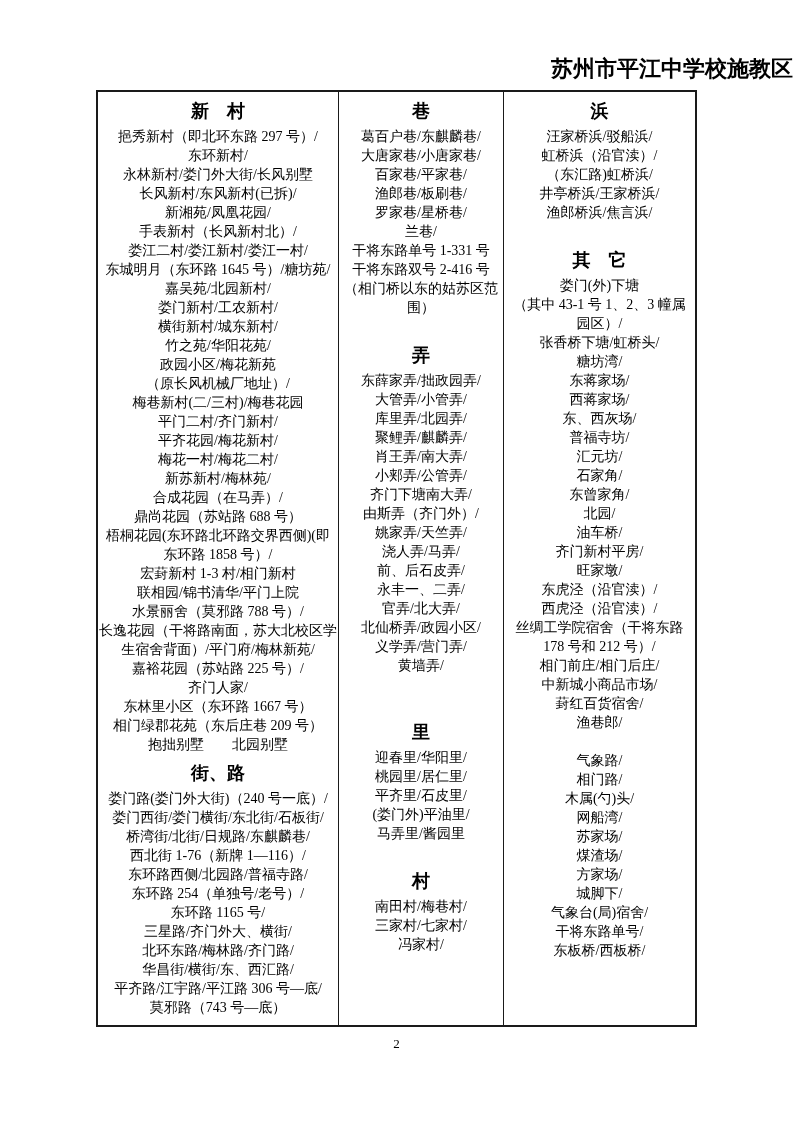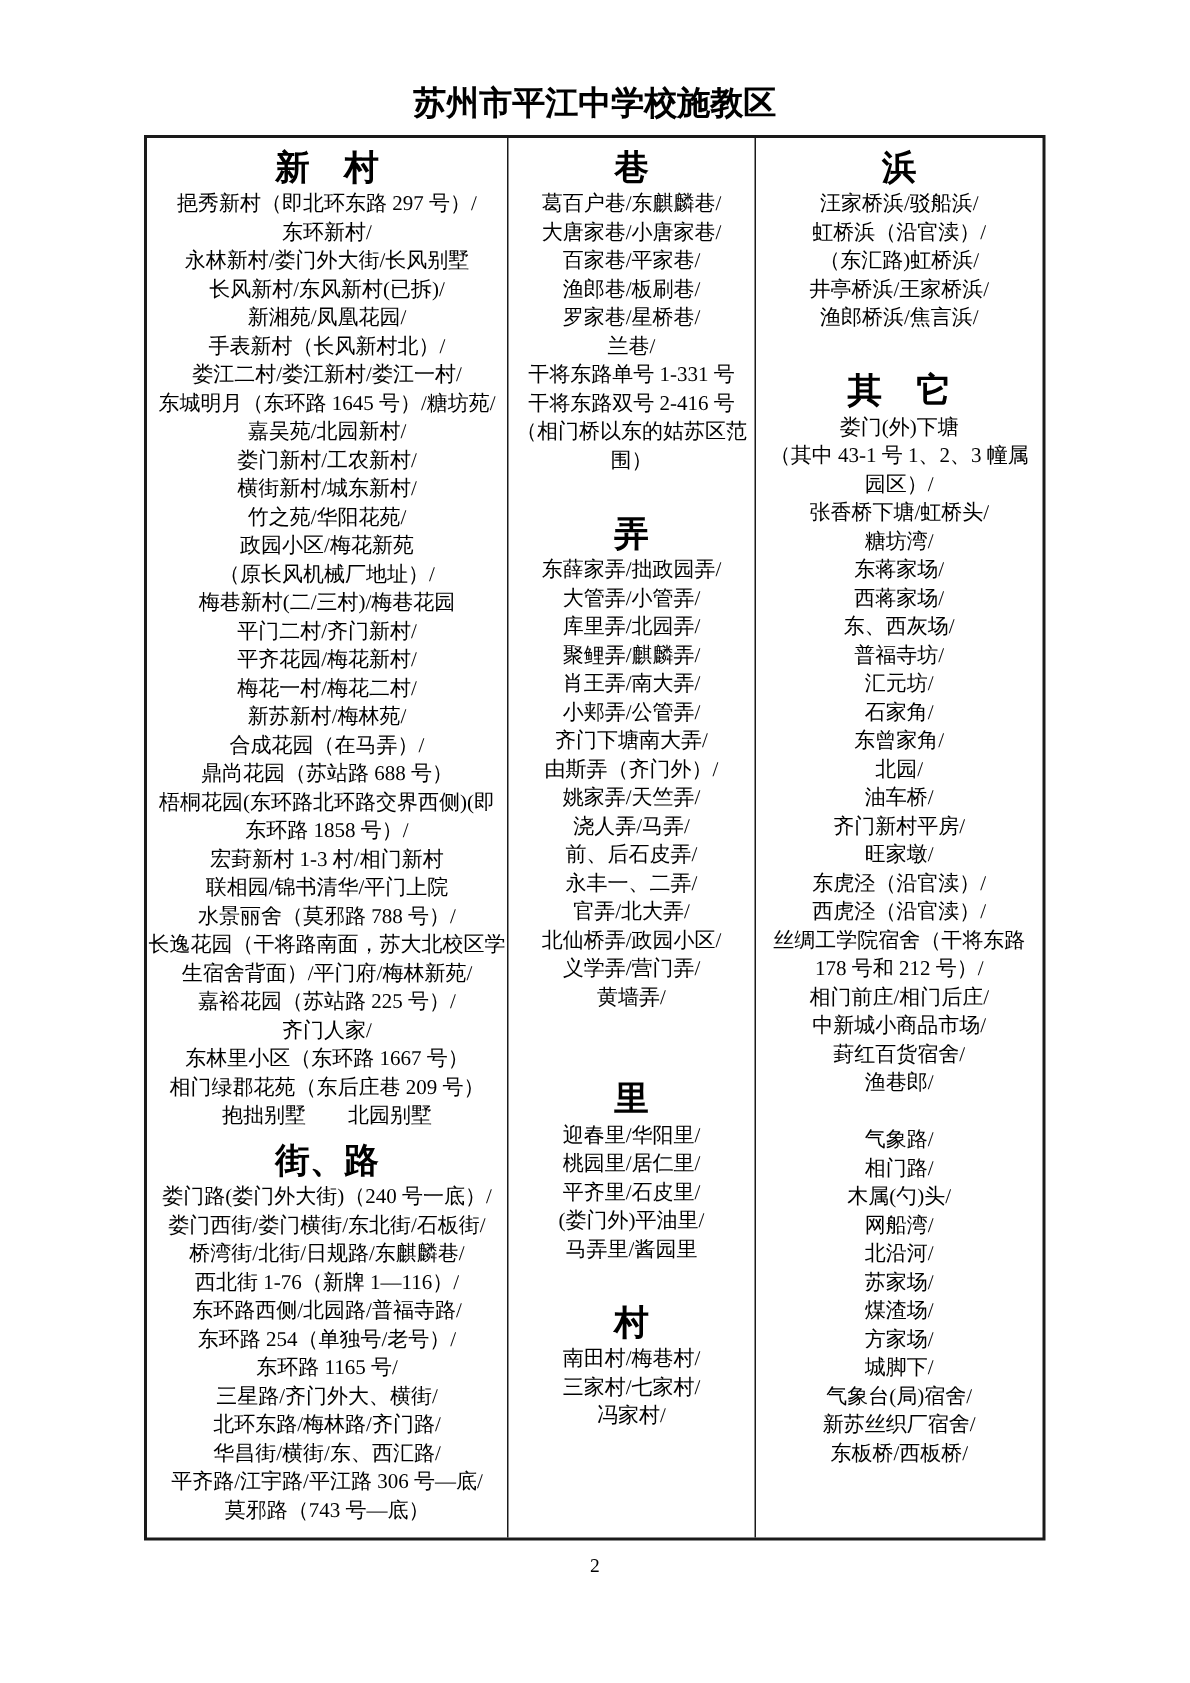--- a/index.html
+++ b/index.html
@@ -6,21 +6,21 @@
   html, body { background: #ffffff; }
   body {
     width: 793px; height: 1122px;
     position: relative;
     font-family: "Liberation Serif", "DejaVu Serif", serif;
     color: #000;
     overflow: hidden;
   }
   .doc-title {
     padding-top: 56px;
-    text-align: center;
+    text-align: right;
     font-family: Liberation Sans, sans-serif;
     font-weight: bold;
     font-size: 22px;
     line-height: 26px;
   }
   .district-table {
     display: flex;
     width: max-content;
     margin: 8px auto 0 auto;
     border: 2px solid #1a1a1a;
@@ -31,21 +31,21 @@
     overflow: hidden;
     border-right: 1px solid #1a1a1a;
   }
   .col:last-child { border-right: none; }
   .col-1 { width: 241px; }
   .col-2 { width: 165px; }
   .col-3 { width: 191px; }
   .sec-header {
     font-family: "Liberation Sans", "DejaVu Sans", sans-serif;
     font-weight: bold;
-    font-size: 23px;
+    font-size: 18px;
     line-height: 25px;
     margin: 7px 0 3px 0;
     text-align: center;
   }
   .line {
     font-size: 14px;
     line-height: 19px;
     white-space: nowrap;
   }
   .page-number {
@@ -187,24 +187,23 @@
       <div class="line">178 号和 212 号）/</div>
       <div class="line">相门前庄/相门后庄/</div>
       <div class="line">中新城小商品市场/</div>
       <div class="line">葑红百货宿舍/</div>
       <div class="line">渔巷郎/</div>
       <div class="line">&nbsp;</div>
       <div class="line">气象路/</div>
       <div class="line">相门路/</div>
       <div class="line">木属(勺)头/</div>
       <div class="line">网船湾/</div>
-      <div class="line">北沿河/</div>
       <div class="line">苏家场/</div>
       <div class="line">煤渣场/</div>
       <div class="line">方家场/</div>
       <div class="line">城脚下/</div>
       <div class="line">气象台(局)宿舍/</div>
-      <div class="line">新苏丝织厂宿舍/</div>
+      <div class="line">干将东路单号/</div>
       <div class="line">东板桥/西板桥/</div>
     </div>
 </div>
 
 <div class="page-number">2</div>
 
 </body></html>

